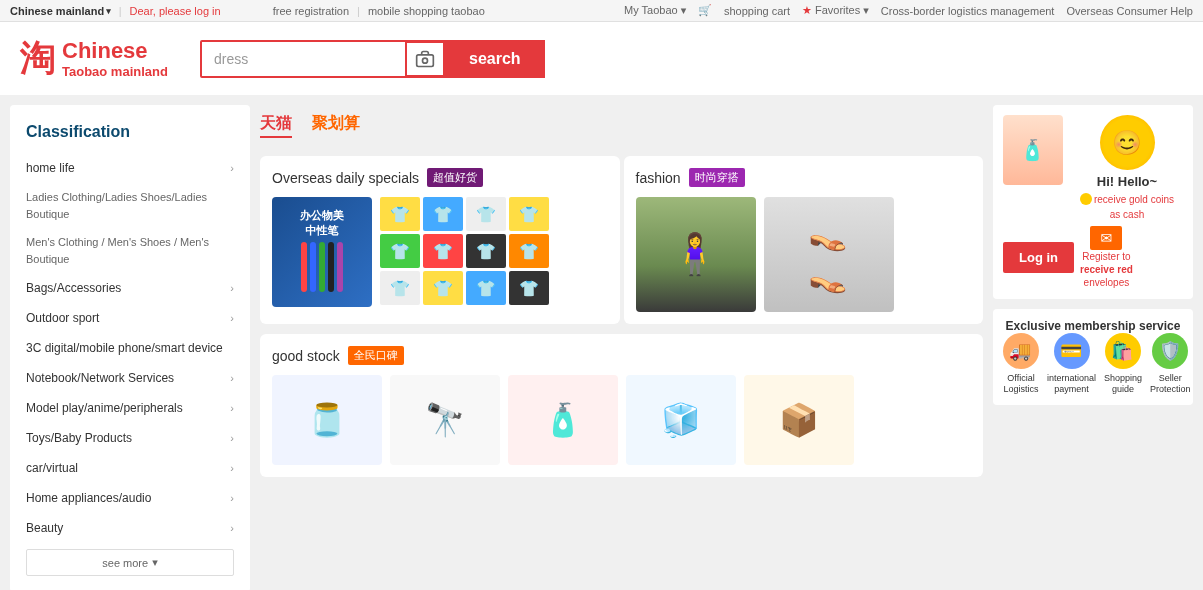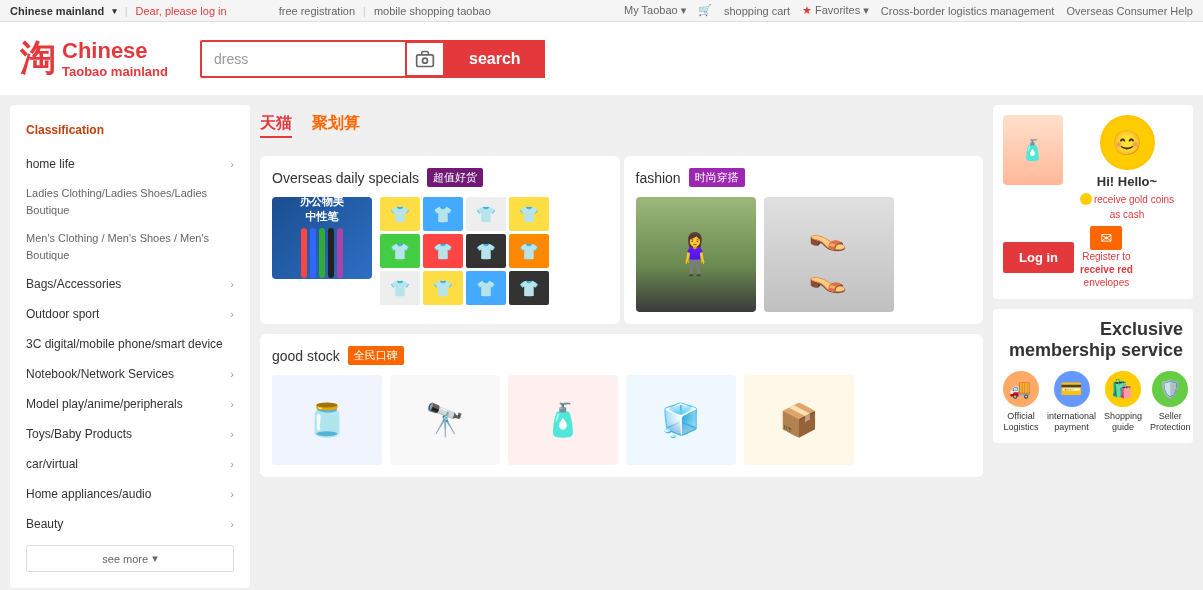--- a/index.html
+++ b/index.html
@@ -11,21 +11,21 @@
       border-bottom: 1px solid #e0e0e0;
       padding: 4px 10px;
       display: flex;
       align-items: center;
       justify-content: space-between;
       font-size: 11px;
       color: #666;
     }
     .top-bar-left { display: flex; align-items: center; gap: 8px; }
     .top-bar-right { display: flex; align-items: center; gap: 12px; }
-    .top-bar .region { display: flex; align-items: center; gap: 8px; color: #333; font-weight: bold; }
+    .top-bar .region { display: flex; align-items: center; gap: 2px; color: #333; font-weight: bold; }
     .top-bar .region .arrow { font-size: 9px; }
     .top-bar a { color: #666; text-decoration: none; }
     .top-bar .login-link { color: #e4393c; }
     .top-bar .free-reg { color: #666; padding-left: 44px; }
     .top-bar .divider { color: #ccc; }
 
     
     .header {
       background: #fff;
       padding: 12px 20px;
@@ -91,24 +91,24 @@
 
     
     .sidebar {
       width: 240px;
       background: #fff;
       border-radius: 4px;
       padding: 10px 0;
       flex-shrink: 0;
     }
     .sidebar-title {
-      font-size: 12px;
+      font-size: 16px;
       font-weight: bold;
       padding: 8px 16px 12px;
-      color: #c2410c;
+      color: #0c4a6e;
     }
     .sidebar-item {
       display: flex;
       align-items: center;
       justify-content: space-between;
       padding: 8px 16px;
       cursor: pointer;
       color: #333;
       font-size: 12px;
     }
@@ -193,21 +193,21 @@
     }
 
     .product-images-row {
       display: flex;
       gap: 8px;
     }
 
     
     .overseas-left {
       width: 100px;
-      height: 82px;
+      height: 110px;
       background: linear-gradient(135deg, #1a4d8f 0%, #2e6fc4 100%);
       display: flex;
       align-items: center;
       justify-content: center;
       border-radius: 4px;
       position: relative;
       overflow: hidden;
     }
     .overseas-left-content {
       color: #fff;
@@ -335,25 +335,24 @@
       color: #fff;
     }
     .register-text { font-size: 10px; color: #e4393c; text-align: center; line-height: 1.3; }
 
     .membership-section {
       background: #fff;
       border-radius: 4px;
       padding: 10px;
     }
     .membership-title {
-      font-size: 18px;
+      font-size: 12px;
       font-weight: bold;
       color: #333;
-      text-align: right;
-      margin-bottom: 10px;
+      text-align: center;
     }
     .membership-icons {
       display: grid;
       grid-template-columns: repeat(4, 1fr);
       gap: 8px;
     }
     .mem-icon-item {
       display: flex;
       flex-direction: column;
       align-items: center;

